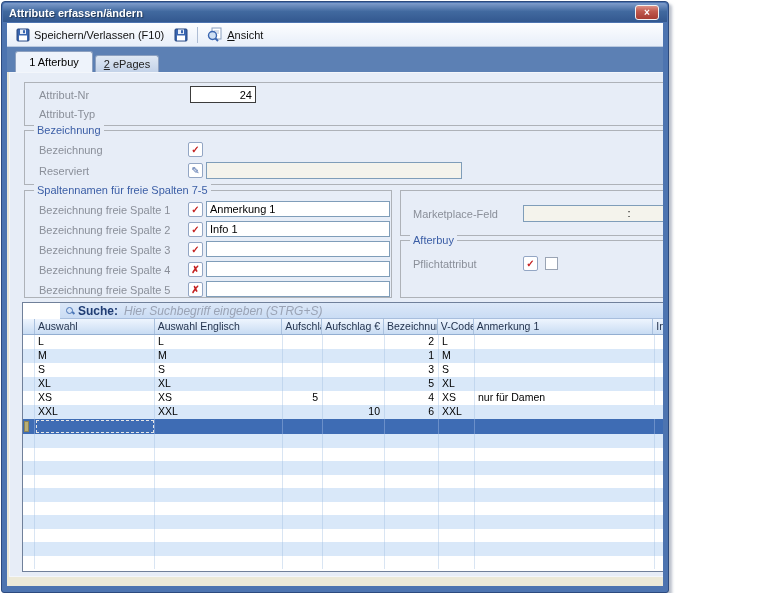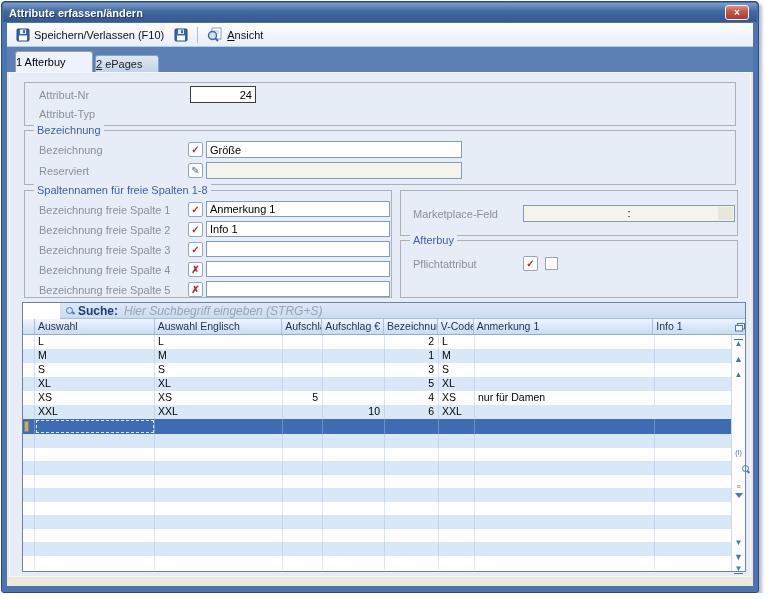--- a/index.html
+++ b/index.html
@@ -1,35 +1,35 @@
 <!DOCTYPE html>
 <html><head>
 <meta charset="utf-8">
 <style>
   html,body{margin:0;padding:0;background:#ffffff;font-family:"Liberation Sans",sans-serif;}
   *{box-sizing:border-box;}
-  .window{position:relative;width:758px;height:592px;margin:1px 0 0 1px;background:#4d74b0;
+  .window{position:relative;width:668px;height:592px;margin:1px 0 0 1px;background:#4d74b0;
     border:1px solid #2c4a7e;border-radius:4px 4px 3px 3px;box-shadow:3px 3px 3px rgba(130,140,160,.55);padding-left:28px;}
   
   .titlebar{position:absolute;left:1px;top:1px;right:1px;height:19px;border-radius:3px 3px 0 0;
     background:linear-gradient(#7e9ccb,#41699f 45%,#33588f);display:flex;align-items:center;padding:0 6px;}
   .title-text{color:#fff;font-size:11px;font-weight:bold;text-shadow:1px 1px 1px rgba(0,0,0,.45);}
   .close-btn{position:absolute;right:8px;top:2px;width:24px;height:15px;border:1px solid #f2f2f2;border-radius:3px;
     background:linear-gradient(#dd9287,#c05a4e 40%,#a83c33);color:#fff;font-size:10px;font-weight:bold;
     display:flex;align-items:center;justify-content:center;line-height:1;cursor:default;}
   
   .client{position:absolute;left:5px;top:21px;right:5px;bottom:6px;background:#ece9d8;overflow:hidden;}
   .toolbar{position:absolute;left:0;top:0;right:0;height:24px;background:linear-gradient(#fdfeff,#e7eef9);
     border-bottom:1px solid #b9c9e0;display:flex;align-items:center;padding:0 4px;}
   .tb-btn{display:flex;align-items:center;gap:4px;height:20px;padding:0 5px;font-size:11px;color:#111;border-radius:2px;}
   .tb-sep{width:1px;height:16px;background:#aebdd4;margin:0 4px;}
   .tb-btn svg{display:block;}
   
   .tabband{position:absolute;left:0;top:24px;right:0;height:25px;background:#5c80b4;}
-  .tab{position:absolute;bottom:0;font-size:11px;display:flex;align-items:center;justify-content:flex-start;
+  .tab{position:absolute;bottom:0;font-size:11px;display:flex;align-items:center;justify-content:center;
     border:1px solid #8ca0c0;border-bottom:none;border-radius:3px 3px 0 0;}
   .tab.active{left:8px;height:21px;width:78px;background:#eef3fb;color:#000;z-index:2;}
   .tab.inactive{left:88px;height:17px;width:64px;background:linear-gradient(#dfe8f4,#c3d2e8);color:#222;}
   .accel{text-decoration:underline;}
   .rest-sp{margin-left:3px;}
   
   .page{position:absolute;left:2px;top:49px;width:742px;height:505px;background:#e7edf7;border:1px solid #f3f6fb;}
   .fs{position:absolute;border:1px solid #aeb2b8;background:#e7edf7;}
   .fs .legend{position:absolute;top:-7px;left:9px;background:#e7edf7;padding:0 3px;font-size:11px;color:#3b5ea6;}
   .lbl{position:absolute;font-size:11px;color:#8a8f99;white-space:nowrap;}
@@ -133,28 +133,27 @@
       <div class="fs" style="left:14px;right:14px;top:9px;height:44px;">
         <span class="lbl" style="left:14px;top:6px;">Attribut-Nr</span>
         <input class="inp focus" style="left: 165px; top: 3px; width: 66px;" value="24">
         <span class="lbl" style="left:14px;top:25px;">Attribut-Typ</span>
       </div>
 
       <div class="fs" style="left:14px;right:14px;top:57px;height:55px;">
         <span class="legend">Bezeichnung</span>
         <span class="lbl" style="left:14px;top:13px;">Bezeichnung</span>
         <span class="icon-btn" style="left:163px;top:11px;">✓</span>
-        <input class="inp" style="left: 181px; top: 10px; width: 256px;" value="Größe">
         <span class="lbl" style="left:14px;top:34px;">Reserviert</span>
         <span class="icon-btn pencil" style="left:163px;top:32px;">✎</span>
         <input class="inp ro" style="left: 181px; top: 31px; width: 256px;" value="">
       </div>
 
       <div class="fs" style="left:14px;top:117px;width:368px;height:108px;">
-        <span class="legend">Spaltennamen für freie Spalten 1-8</span>
+        <span class="legend">Spaltennamen für freie Spalten 7-5</span>
 
         <span class="lbl" style="left:14px;top:13px;">Bezeichnung freie Spalte 1</span>
         <span class="icon-btn" style="left:163px;top:11px;">✓</span>
         <input class="inp" style="left: 181px; top: 10px; width: 184px; height: 16px;" value="Anmerkung 1">
 
         <span class="lbl" style="left:14px;top:33px;">Bezeichnung freie Spalte 2</span>
         <span class="icon-btn" style="left:163px;top:31px;">✓</span>
         <input class="inp" style="left: 181px; top: 30px; width: 184px; height: 16px;" value="Info 1">
 
         <span class="lbl" style="left:14px;top:53px;">Bezeichnung freie Spalte 3</span>

